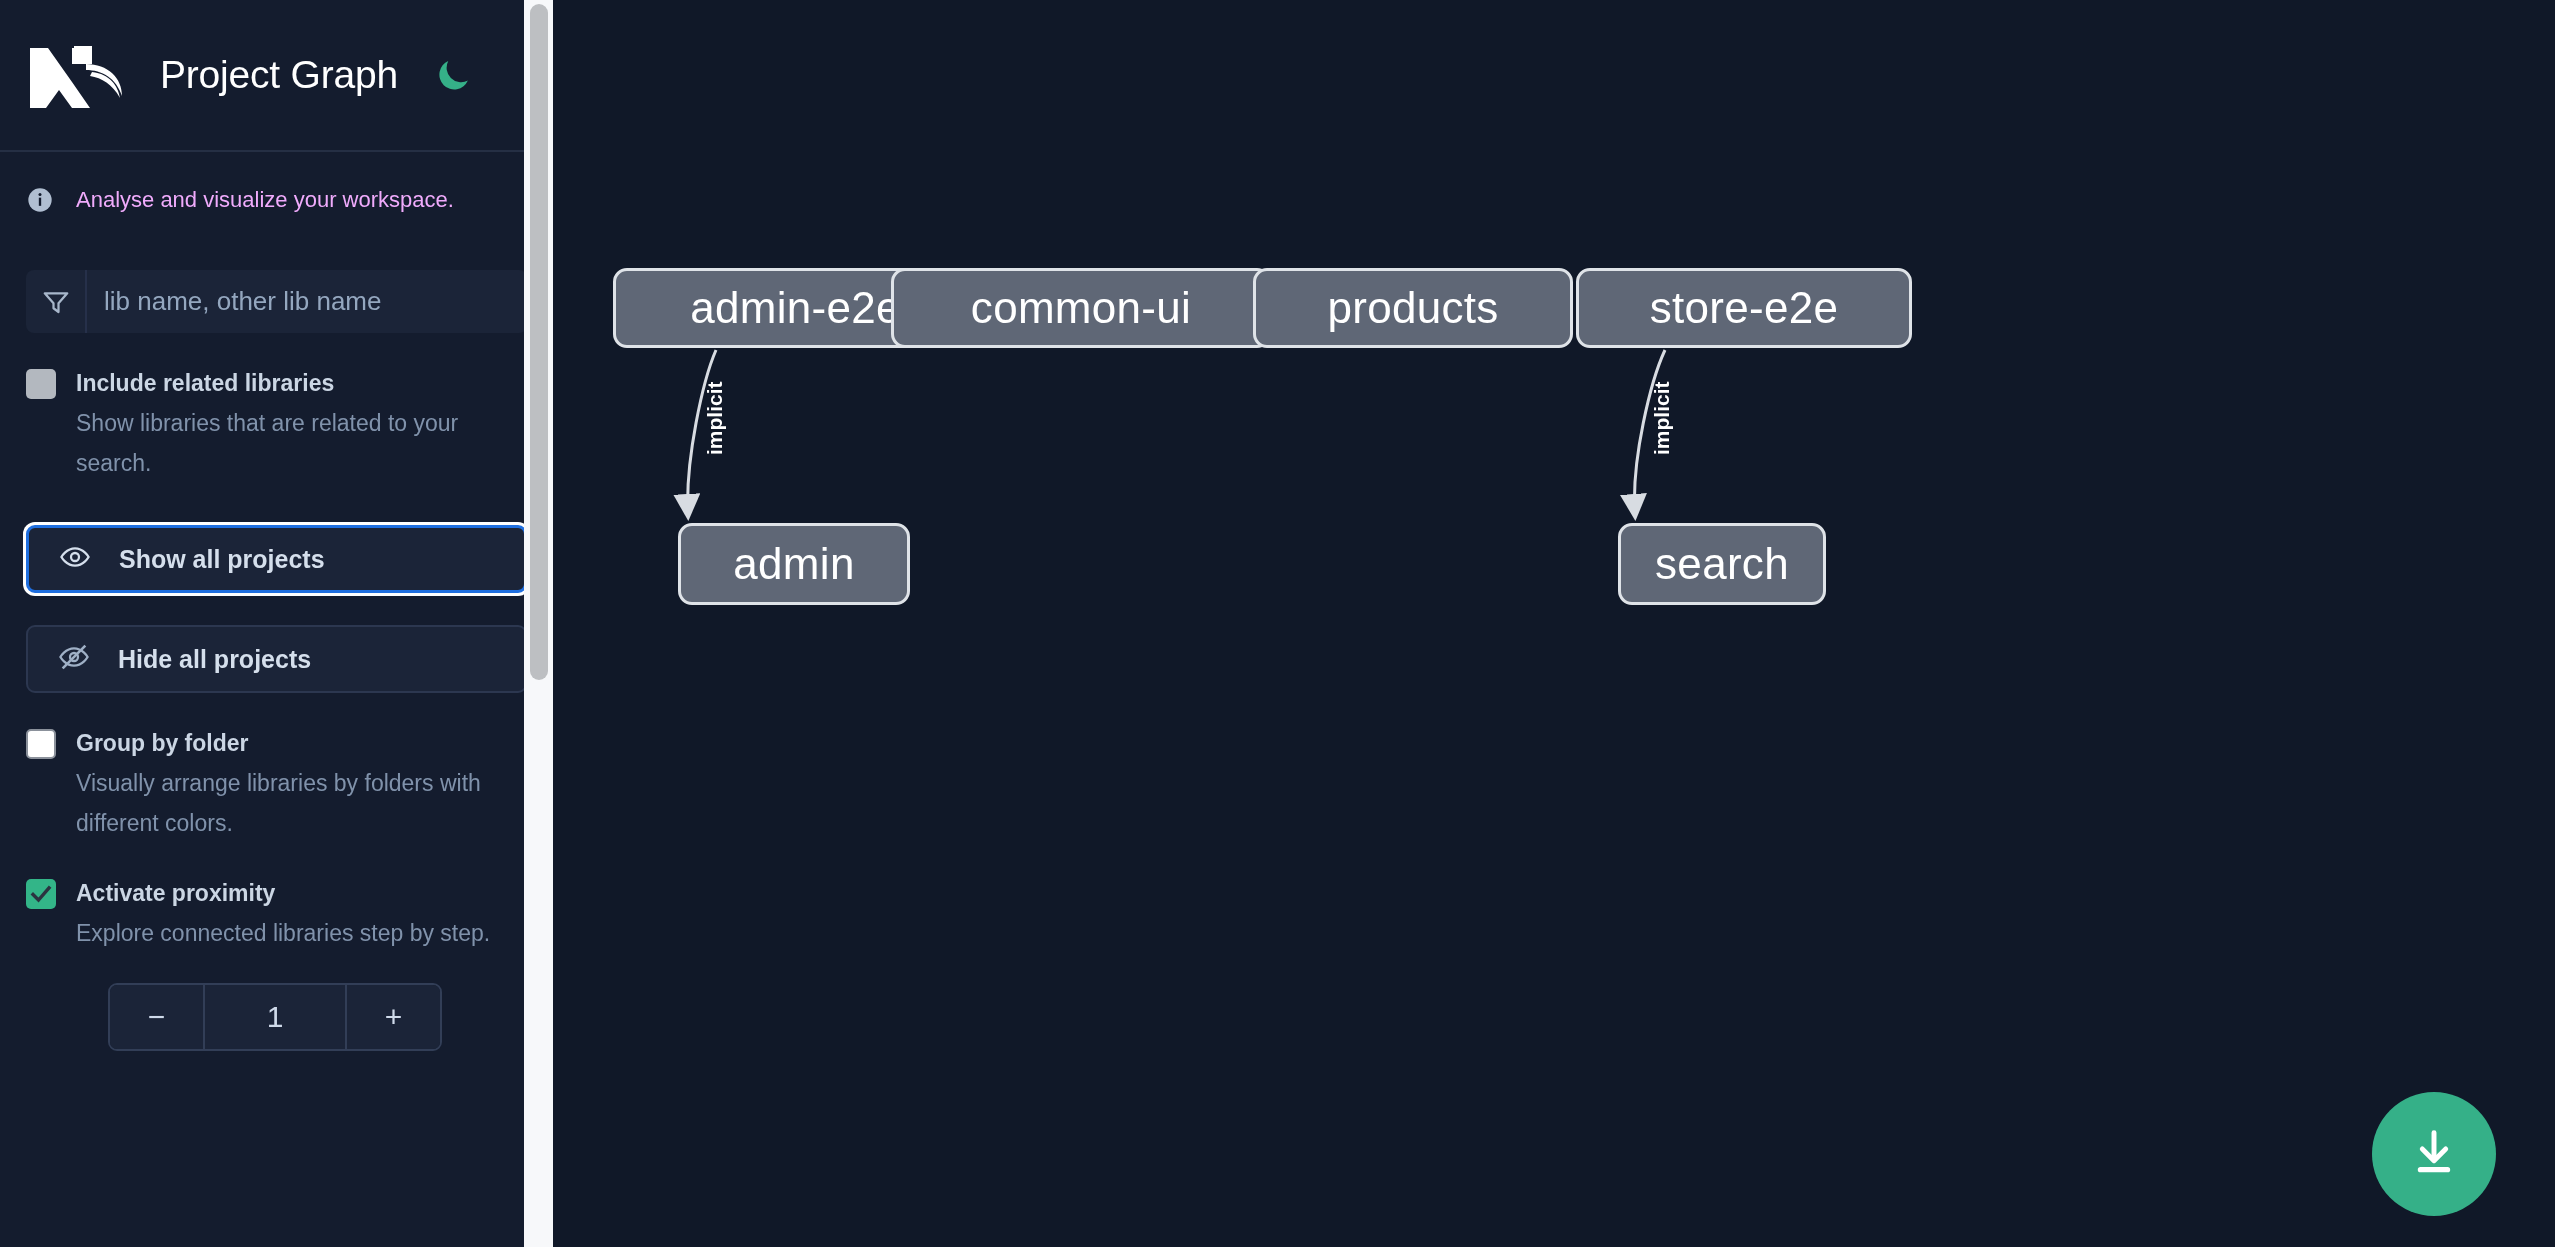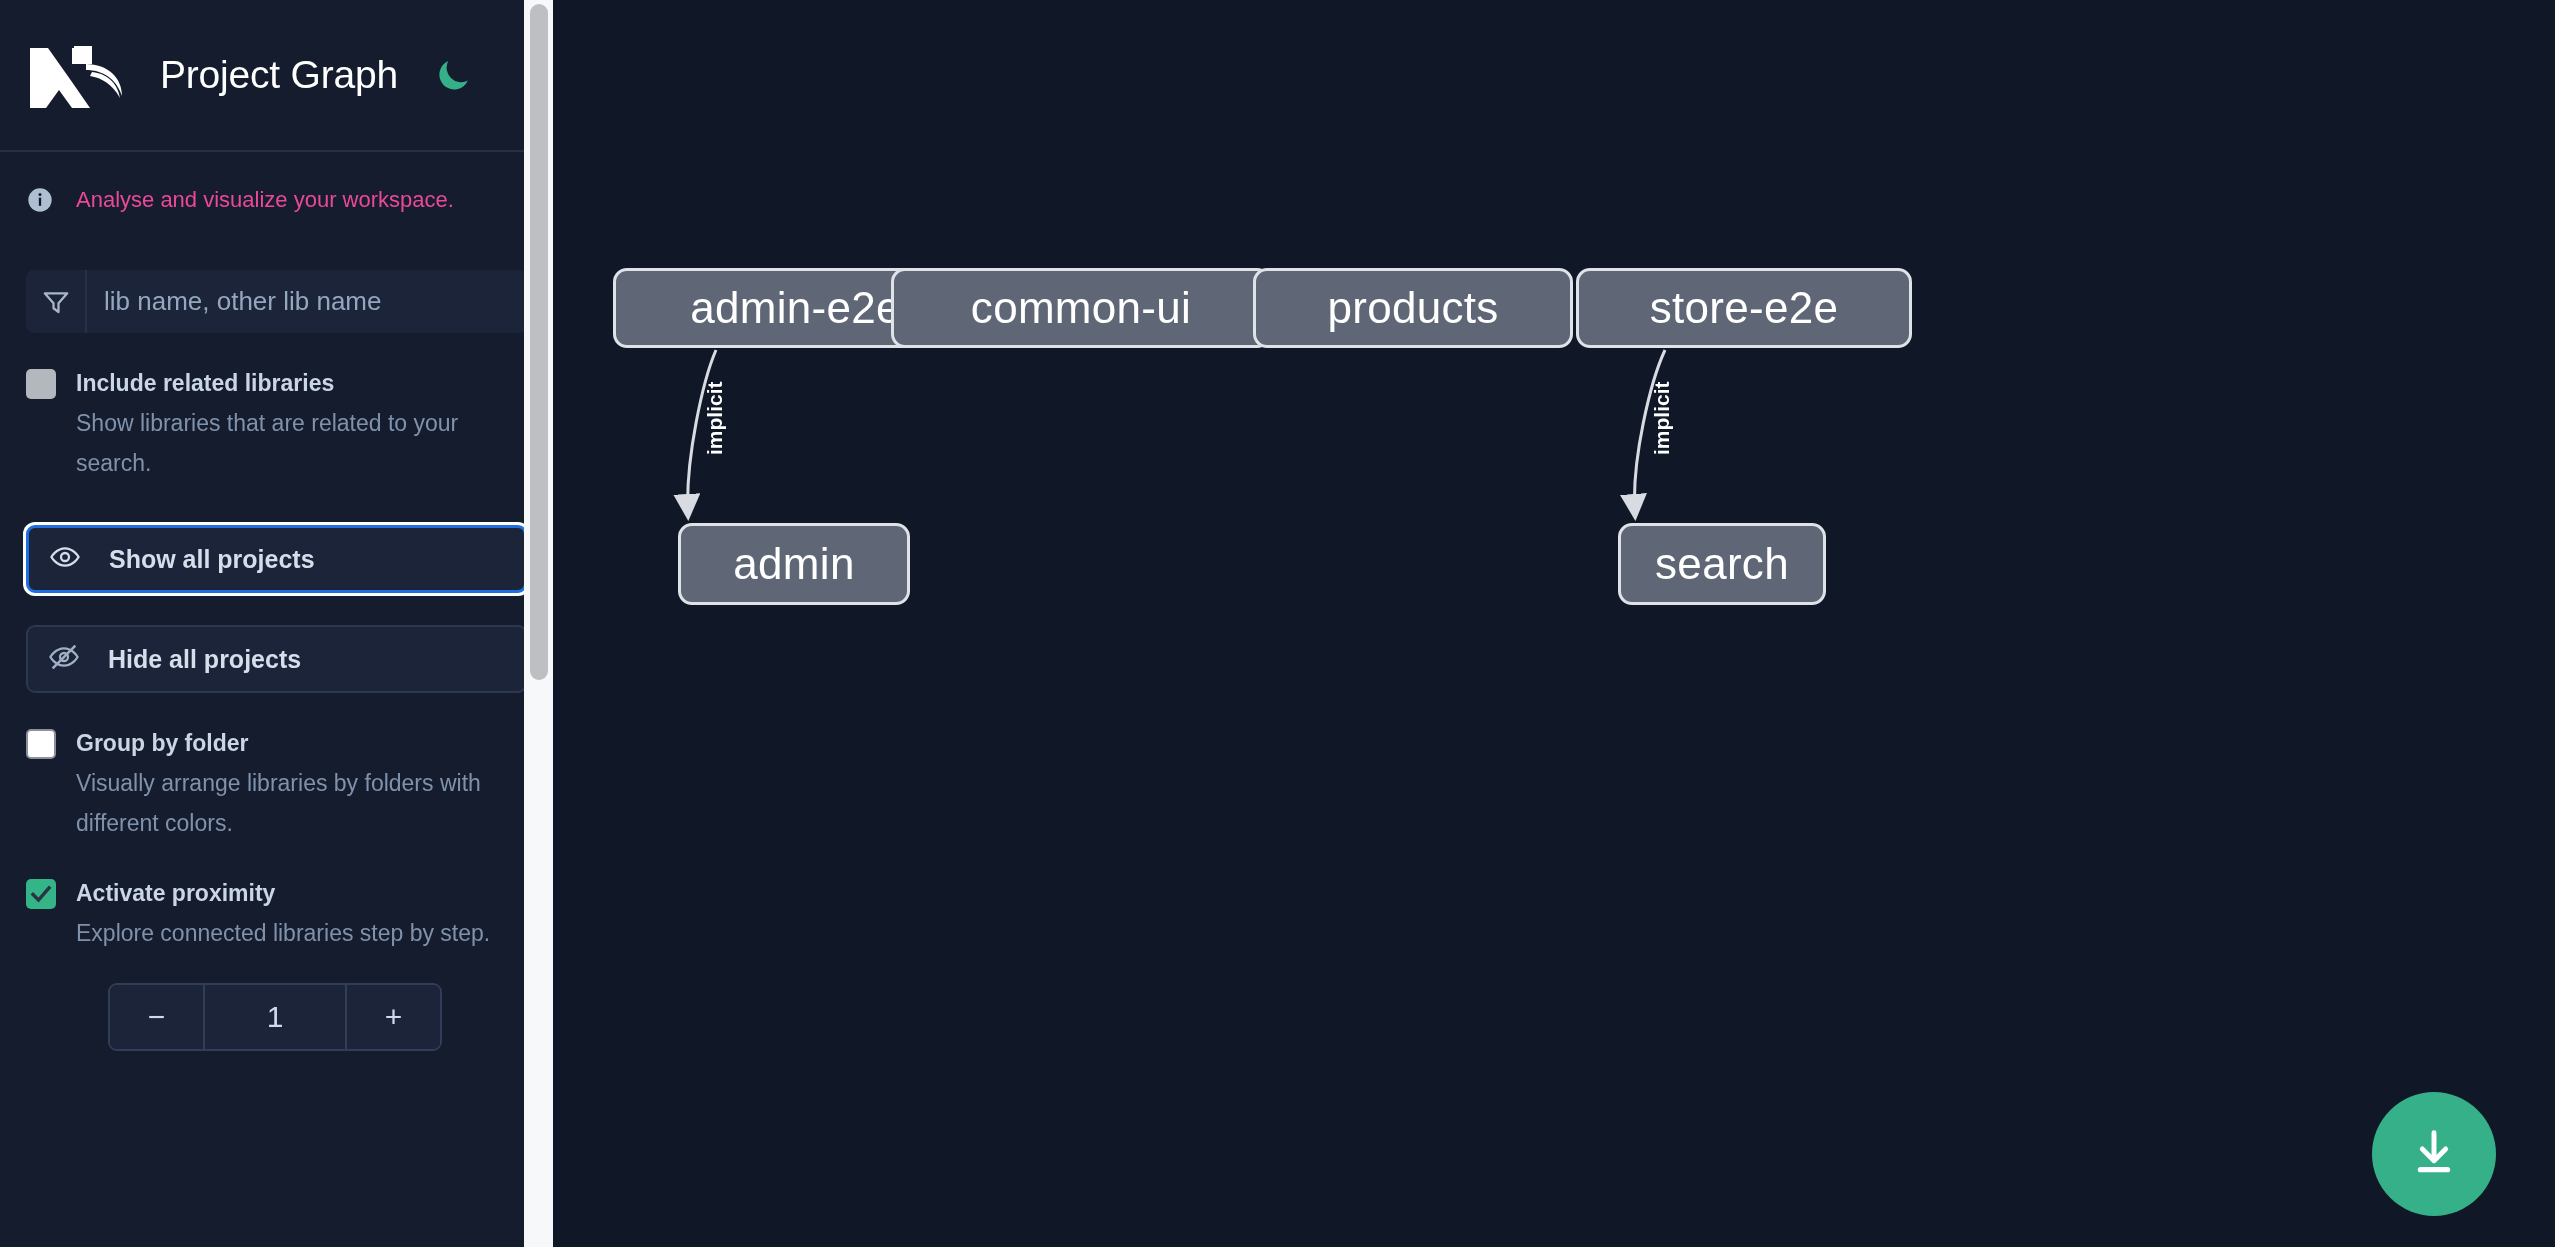--- a/index.html
+++ b/index.html
@@ -44,21 +44,21 @@
   }
 
   .info-row {
     display: flex; align-items: center;
     padding: 0 26px;
     height: 96px;
   }
   .info-icon { flex: 0 0 28px; width: 28px; height: 28px; }
   .info-text {
     margin-left: 22px;
-    color: #ec4899;
+    color: #f0abfc;
     font-size: 22px;
     white-space: nowrap;
   }
 
   .filter-box {
     margin: 22px 26px 0 26px;
     height: 63px;
     background: #1b2438;
     border-radius: 8px;
     display: flex; align-items: center;
@@ -112,21 +112,21 @@
     max-width: 430px;
   }
 
   .btn-stack { padding: 0 26px; margin-top: 42px; }
   .gbtn {
     position: relative;
     width: 501px; height: 68px;
     border-radius: 9px;
     background: #1b2438;
     display: flex; align-items: center;
-    padding-left: 20px;
+    padding-left: 30px;
     cursor: pointer;
   }
   .gbtn .glabel {
     margin-left: 28px;
     color: #d5dfec;
     font-size: 25px;
     font-weight: bold;
     white-space: nowrap;
   }
   .gbtn.focused {

